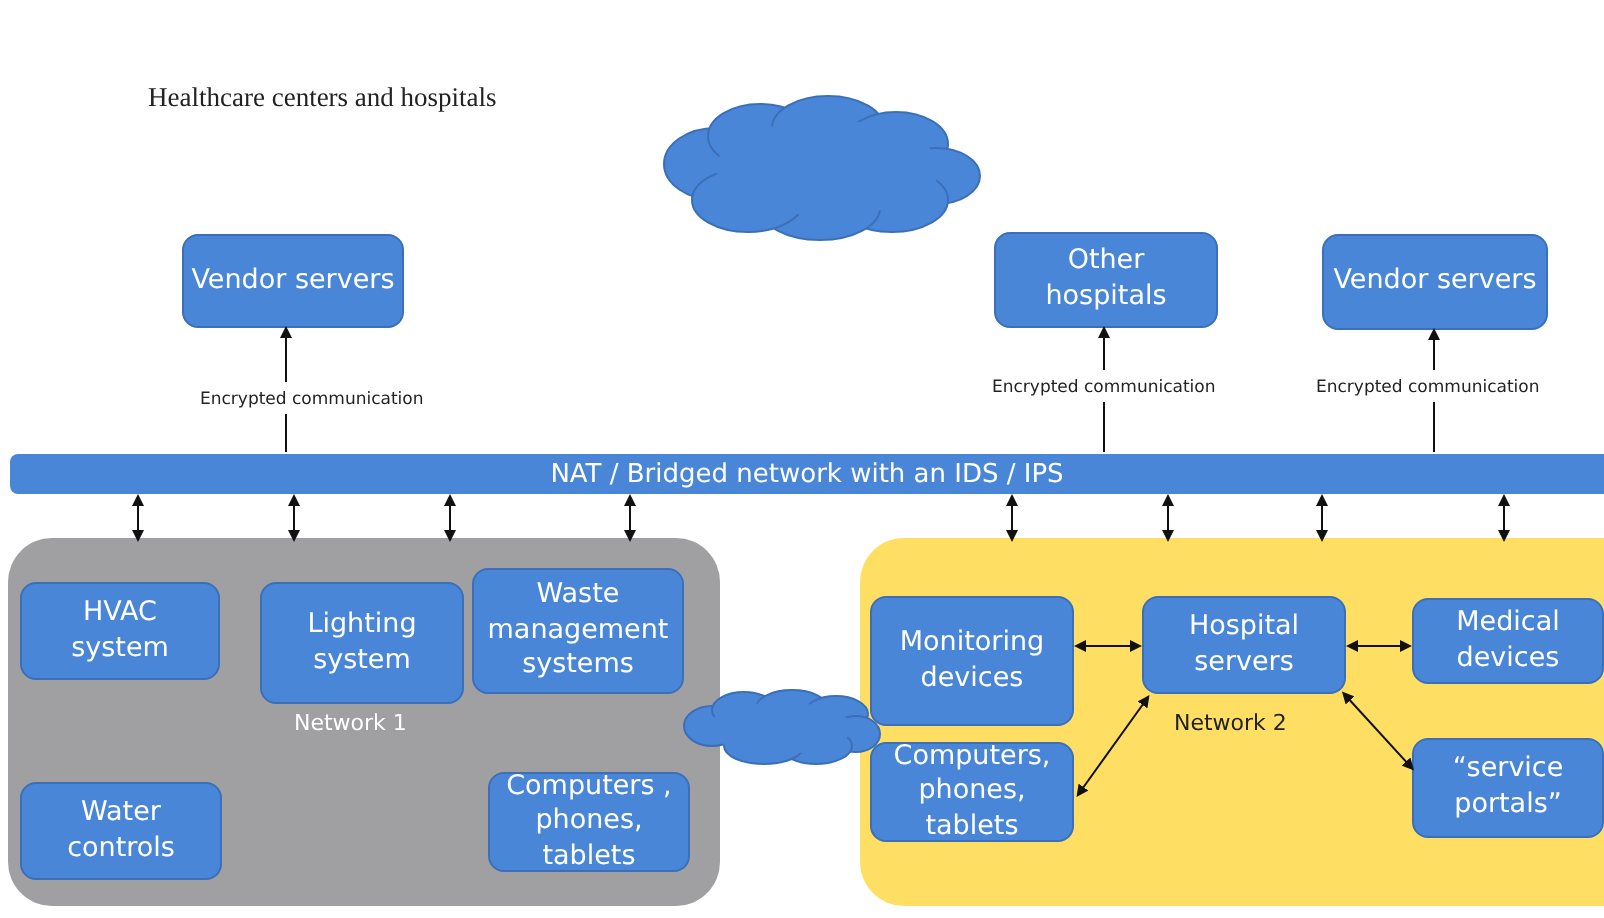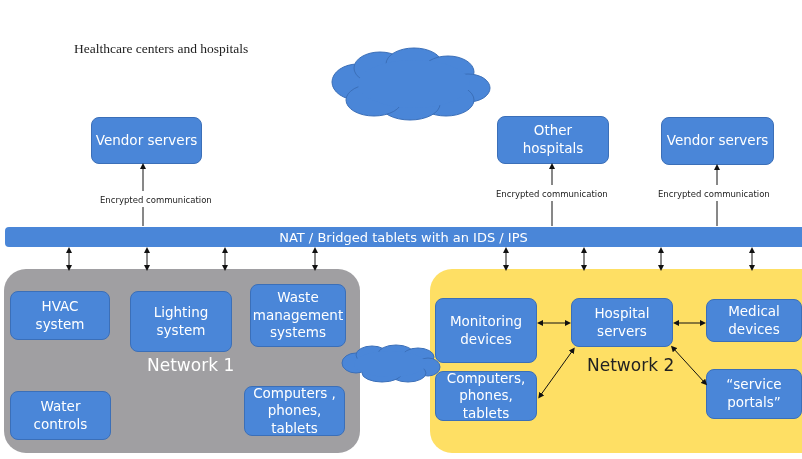--- a/index.html
+++ b/index.html
@@ -9,21 +9,21 @@
   .box { position:absolute; background:#4a86d8; color:#fff; border-radius:8px;
          border:1px solid #3b6fb8; display:flex; align-items:center; justify-content:center;
          text-align:center; font-size:13.5px; line-height:1.3; white-space:pre-line; box-sizing:border-box; }
   .title { left:74px; top:40px; font-size:13.5px; color:#222; line-height:1.4;font-family:Liberation Serif, serif; }
   .title b { font-weight:bold; }
   .enc { font-size:8.5px; color:#222; white-space:nowrap; }
   .bar { left:5px; top:227px; width:797px; height:20px; background:#4a86d8; border-radius:4px 0 0 4px;
          color:#fff; font-size:13px; display:flex; align-items:center; justify-content:center; }
   .net1 { left:4px; top:269px; width:356px; height:184px; background:#a09fa2; border-radius:22px; }
   .net2 { left:430px; top:269px; width:372px; height:184px; background:#fedf64; border-radius:22px 0 0 22px; }
-  .netlabel { font-size:17px; }
+  .netlabel { font-size:11px; }
   svg.lines { position:absolute; left:0; top:0; }
   .cloudtext { position:absolute; color:#fff; font-size:13.5px;margin-top:45px; }
 </style>
 </head>
 <body>
 
 <div class="abs title">
   <div>Healthcare centers and hospitals</div>
 </div>
 
@@ -51,35 +51,35 @@
 </div>
 <div class="box" style="left:661px;top:117px;width:113px;height:48px">
   <span>Vendor servers</span>
 </div>
 
 <div class="abs enc" style="left:100px;top:195px">Encrypted communication</div>
 <div class="abs enc" style="left:496px;top:189px">Encrypted communication</div>
 <div class="abs enc" style="left:658px;top:189px">Encrypted communication</div>
 
 <div class="abs bar">
-  <span>NAT / Bridged tablets with an IDS / IPS</span>
+  <span>NAT / Bridged network with an IDS / IPS</span>
 </div>
 
 <div class="abs net1"></div>
 <div class="abs netlabel" style="left:147px;top:355px;color:#fff">Network 1</div>
 
 <div class="box" style="left:10px;top:291px;width:100px;height:49px">
   <span>HVAC
 system</span>
 </div>
 <div class="box" style="left:130px;top:291px;width:102px;height:61px">
   <span>Lighting
 system</span>
 </div>
-<div class="box" style="left:250px;top:284px;width:96px;height:63px">
+<div class="box" style="left:236px;top:284px;width:106px;height:63px">
   <span>Waste
 management
 systems</span>
 </div>
 <div class="box" style="left:10px;top:391px;width:101px;height:49px">
   <span>Water
 controls</span>
 </div>
 <div class="box" style="left:244px;top:386px;width:101px;height:50px">
   <span>Computers ,

